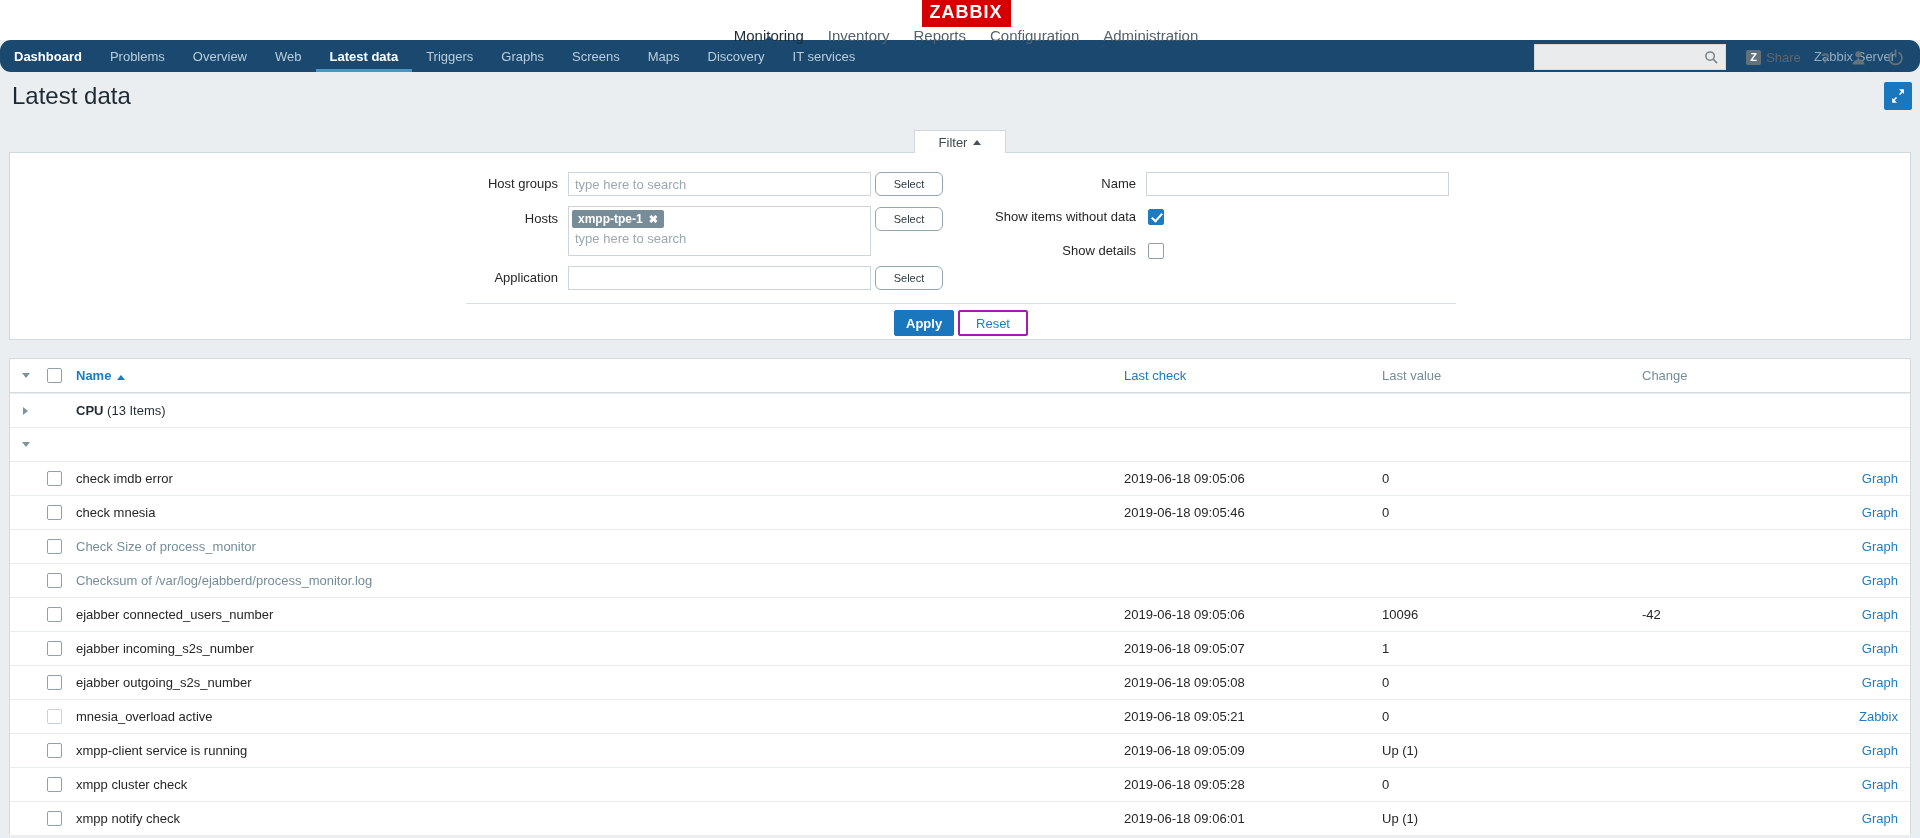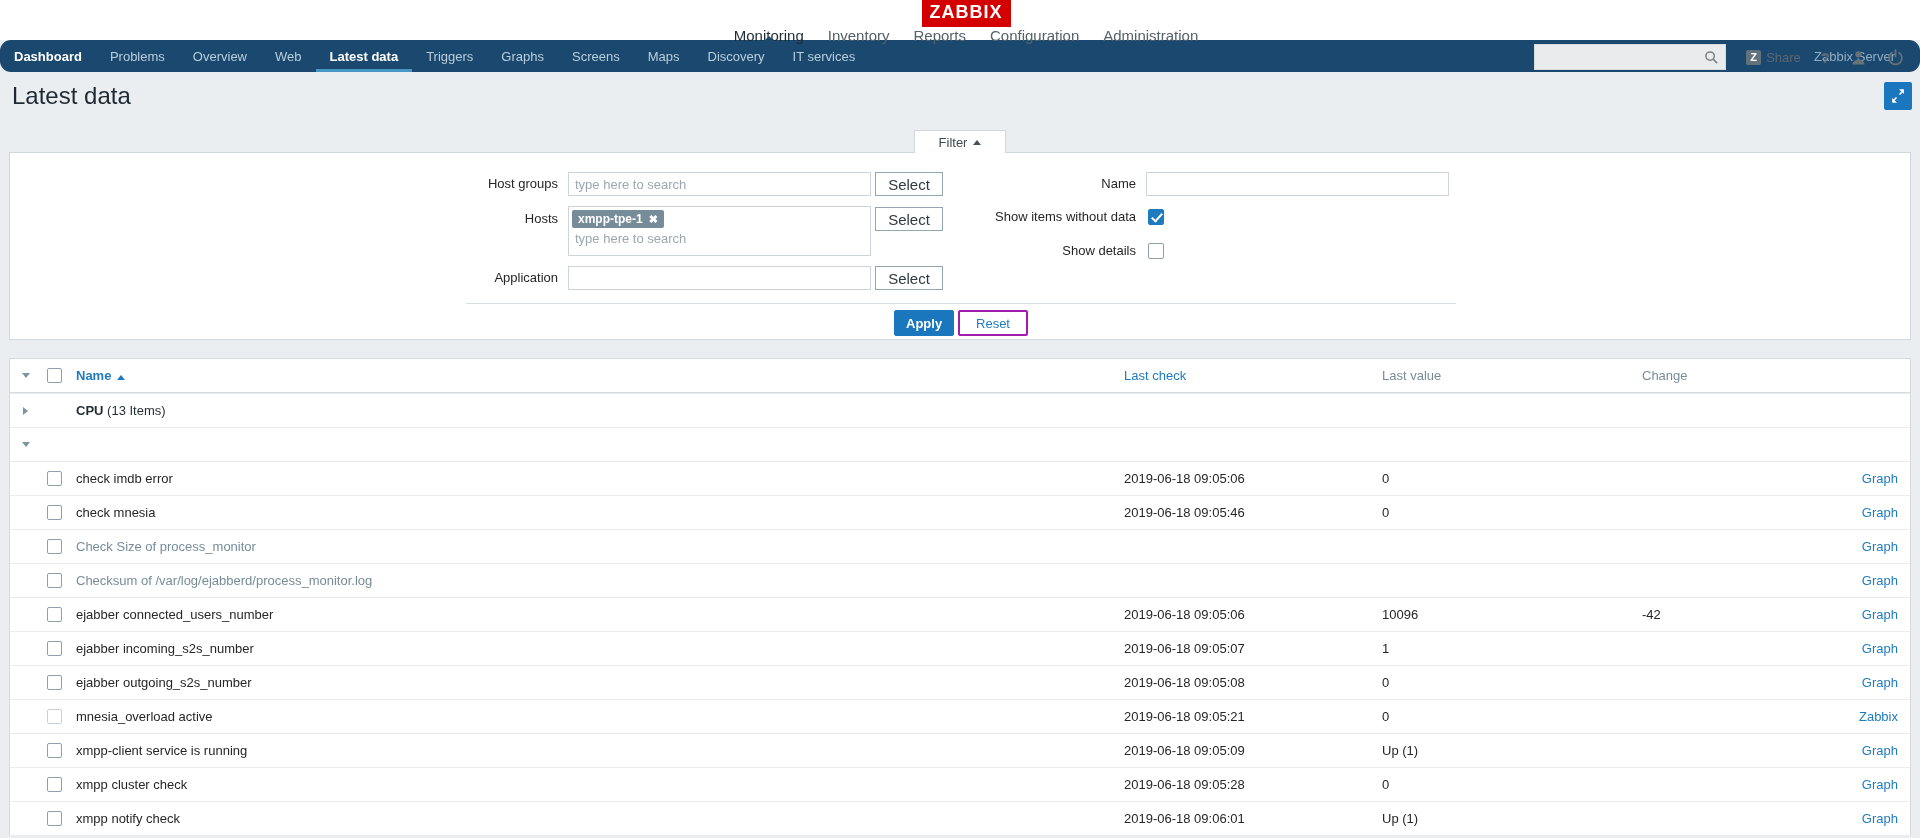--- a/index.html
+++ b/index.html
@@ -53,21 +53,21 @@
                 width:92px; background:#fff; border:1px solid #d0d8dc; border-bottom:none;
                 display:flex; align-items:center; justify-content:center; gap:6px; cursor:pointer;
                 color:#3c4a52; }
   .tri-up { width:0; height:0; border-left:4px solid transparent; border-right:4px solid transparent;
             border-bottom:5px solid #44535b; display:inline-block; }
   .f-label { position:absolute; height:24px; line-height:24px; text-align:right; color:#262626; }
   .f-input { position:absolute; height:24px; border:1px solid #ccd5d9; background:#fff; padding:0 6px;
              font-size:13px; font-family:inherit; outline:none; width:303px; }
   .f-input::placeholder, .ms-input::placeholder { color:#9ba8b0; opacity:1; }
   .f-select { position:absolute; width:68px; height:24px; background:#fff; border:1px solid #93a7b3;
-              color:#2e3a40; font-size:15px; font-family:inherit; cursor:pointer; border-radius:0; }
+              color:#2e3a40; font-size:11px; font-family:inherit; cursor:pointer; border-radius:6px; }
   .multiselect { position:absolute; left:558px; top:53px; width:303px; height:50px;
                  border:1px solid #ccd5d9; background:#fff; padding:2px; }
   .chip { display:inline-flex; align-items:center; gap:6px; background:#768d99; color:#fff;
           font-weight:bold; font-size:12px; padding:2px 6px; border-radius:2px; margin:1px; }
   .chip-x { cursor:pointer; font-size:11px; }
   .ms-input { border:none; outline:none; width:96%; padding:2px 4px; font-size:13px;
               font-family:inherit; display:block; }
   .checkbox { position:absolute; width:16px; height:16px; border:1px solid #90a0aa; border-radius:2px;
               background:#fff; cursor:pointer; }
   .checkbox.checked { background:#1f7bc0; border-color:#1f7bc0; }

